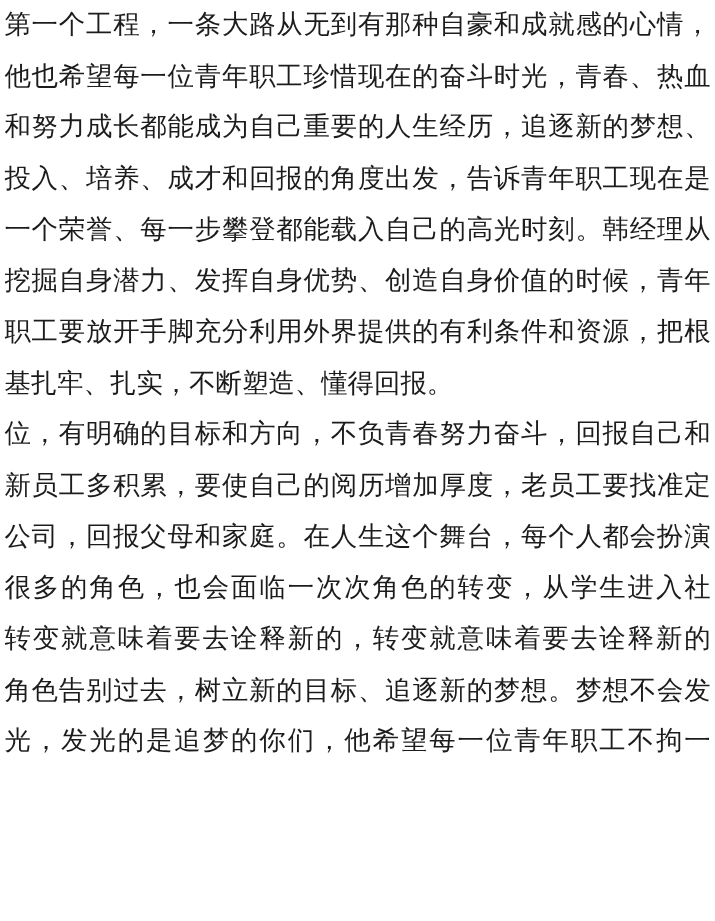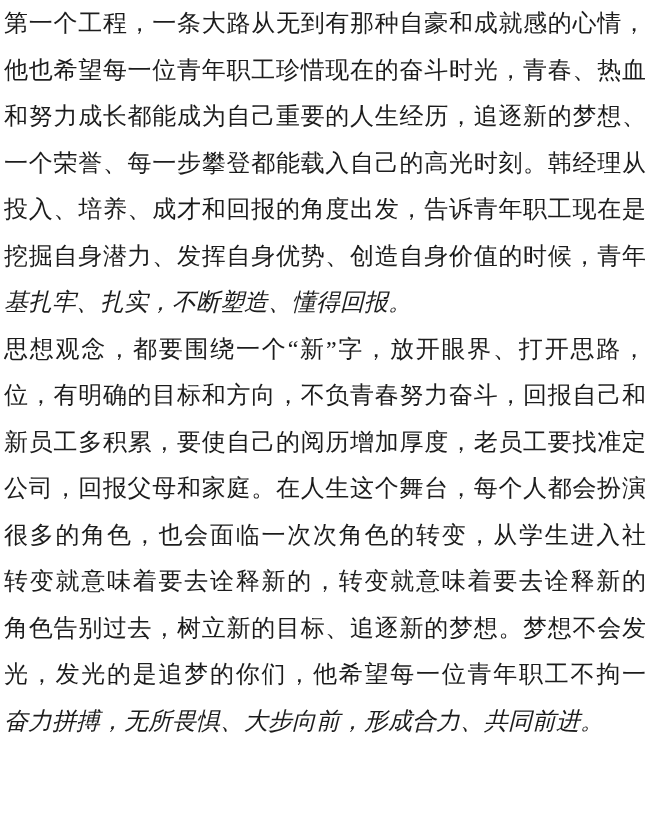--- a/index.html
+++ b/index.html
@@ -34,43 +34,41 @@
   .line {
     height: 46.5px;
     overflow: hidden;
     text-align: justify;
     text-align-last: justify;
     text-justify: inter-character;
     white-space: normal;
   }
   .line.last {
     text-align-last: left;
-    font-style: italic;
   }
   .line.indent {
     text-indent: 46px;
   }
 </style>
 </head>
 <body>
 
 <div class="page">
     <div class="paragraph">
       <div class="line">第一个工程，一条大路从无到有那种自豪和成就感的心情，</div>
       <div class="line">他也希望每一位青年职工珍惜现在的奋斗时光，青春、热血</div>
       <div class="line">和努力成长都能成为自己重要的人生经历，追逐新的梦想、每</div>
+      <div class="line">投入、培养、成才和回报的角度出发，告诉青年职工现在是</div>
       <div class="line">一个荣誉、每一步攀登都能载入自己的高光时刻。韩经理从</div>
-      <div class="line">投入、培养、成才和回报的角度出发，告诉青年职工现在是</div>
       <div class="line">挖掘自身潜力、发挥自身优势、创造自身价值的时候，青年</div>
+      <div class="line">职工要放开手脚充分利用外界提供的有利条件和资源，把根</div>
       <div class="line last">基扎牢、扎实，不断塑造、懂得回报。</div>
     </div>
     <div class="paragraph">
-      <div class="line">思想观念，都要围绕一个“新”字，放开眼界、打开思路，</div>
       <div class="line">位，有明确的目标和方向，不负青春努力奋斗，回报自己和</div>
       <div class="line">新员工多积累，要使自己的阅历增加厚度，老员工要找准定</div>
       <div class="line">公司，回报父母和家庭。在人生这个舞台，每个人都会扮演</div>
       <div class="line">很多的角色，也会面临一次次角色的转变，从学生进入社会，</div>
       <div class="line">转变就意味着要去诠释新的，转变就意味着要去诠释新的</div>
       <div class="line">角色告别过去，树立新的目标、追逐新的梦想。梦想不会发</div>
       <div class="line">光，发光的是追梦的你们，他希望每一位青年职工不拘一格、</div>
-      <div class="line last">奋力拼搏，无所畏惧、大步向前，形成合力、共同前进。</div>
     </div>
   </div>
 
 </body></html>

